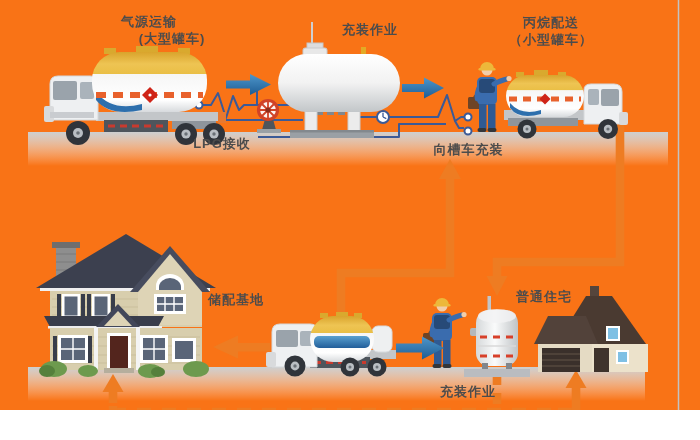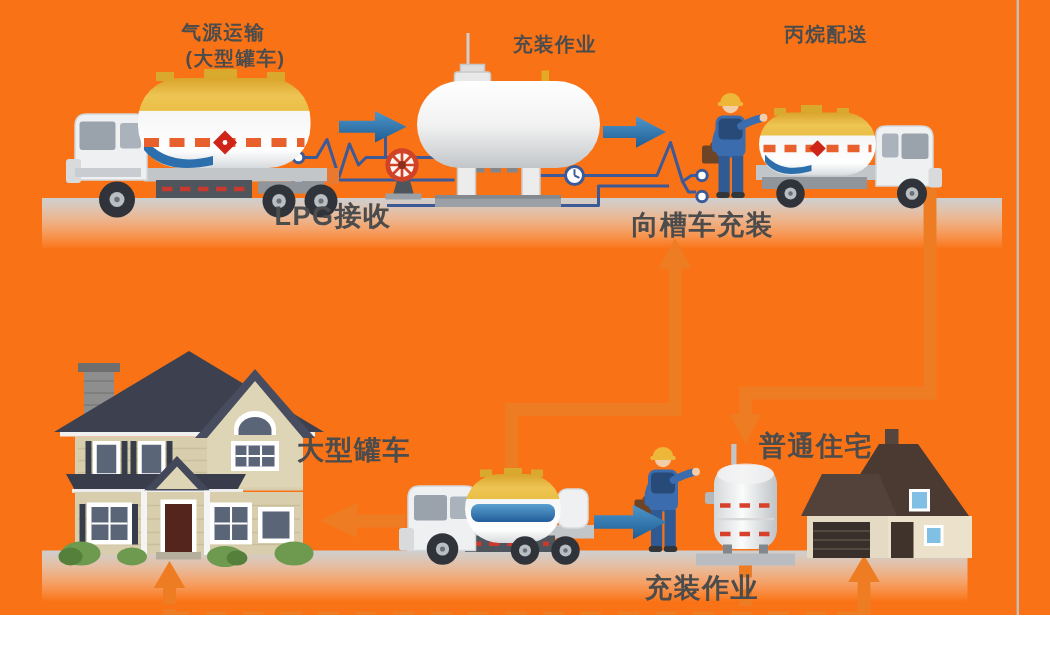--- a/index.html
+++ b/index.html
@@ -1,21 +1,21 @@
 <!DOCTYPE html>
 <html><head>
 <meta charset="utf-8">
 <style>
   html,body{margin:0;padding:0;background:#ffffff;}
   .canvas{position:relative;width:700px;height:410px;background:#f97316;overflow:hidden;
           font-family:"Liberation Sans",sans-serif;}
   .scene{position:absolute;left:0;top:0;}
   .lbl{position:absolute;transform:translate(-50%,-50%);font-size:13px;font-weight:600;
        color:#4c4c4c;letter-spacing:1px;white-space:nowrap;}
-  .lbl.sm{font-size:18px;text-align:center;}
+  .lbl.sm{font-size:13px;text-align:center;}
 </style>
 </head>
 <body>
 
 <div class="canvas">
 
 <svg class="scene" width="700" height="440" viewBox="0 0 700 440" xmlns="http://www.w3.org/2000/svg">
   <defs>
     <linearGradient id="gGround" x1="0" y1="0" x2="0" y2="1">
       <stop offset="0" stop-color="#cdcfd0"></stop>
@@ -327,22 +327,23 @@
   <g>
     <polygon points="396,343.5 422,343.5 422,336.5 444,348 422,359.5 422,352.5 396,352.5" fill="url(#gBlue)"></polygon>
   </g>
 
   <g>
     <line x1="678.5" y1="0" x2="678.5" y2="440" stroke="#c3c3c3" stroke-width="1.5"></line>
   </g>
 </svg>
 
 <div class="lbl" style="left:149px;top:22px;">气源运输</div>
-<div class="lbl" style="left:149px;top:39px;padding-left:16px;">(大型罐车)</div>
+<div class="lbl" style="left:164px;top:39px;padding-left:16px;">(大型罐车)</div>
 <div class="lbl" style="left:370px;top:30px;">充装作业</div>
 <div class="lbl" style="left:551px;top:23px;">丙烷配送</div>
+<div class="lbl" style="left:551px;top:40px;">（小型罐车）</div>
 <div class="lbl sm" style="left:222px;top:144px;">LPG接收</div>
 <div class="lbl sm" style="left:447px;top:150px;padding-left:43px;">向槽车充装</div>
-<div class="lbl sm" style="left:236px;top:300px;">大型罐车</div>
+<div class="lbl sm" style="left:236px;top:300px;">储配基地</div>
 <div class="lbl sm" style="left:544px;top:297px;">普通住宅</div>
 <div class="lbl sm" style="left:468px;top:392px;font-family:Liberation Mono, monospace;">充装作业</div>
 
 </div>
 
 </body></html>

